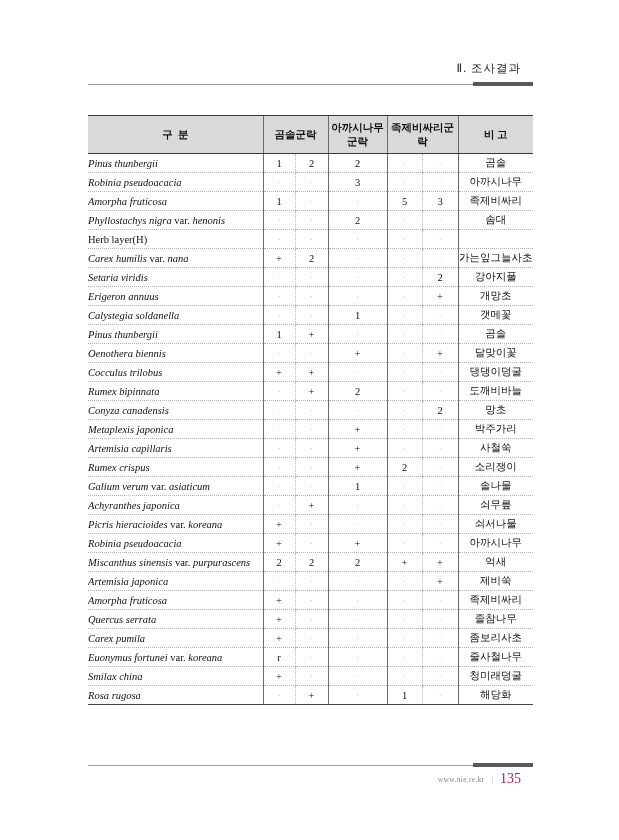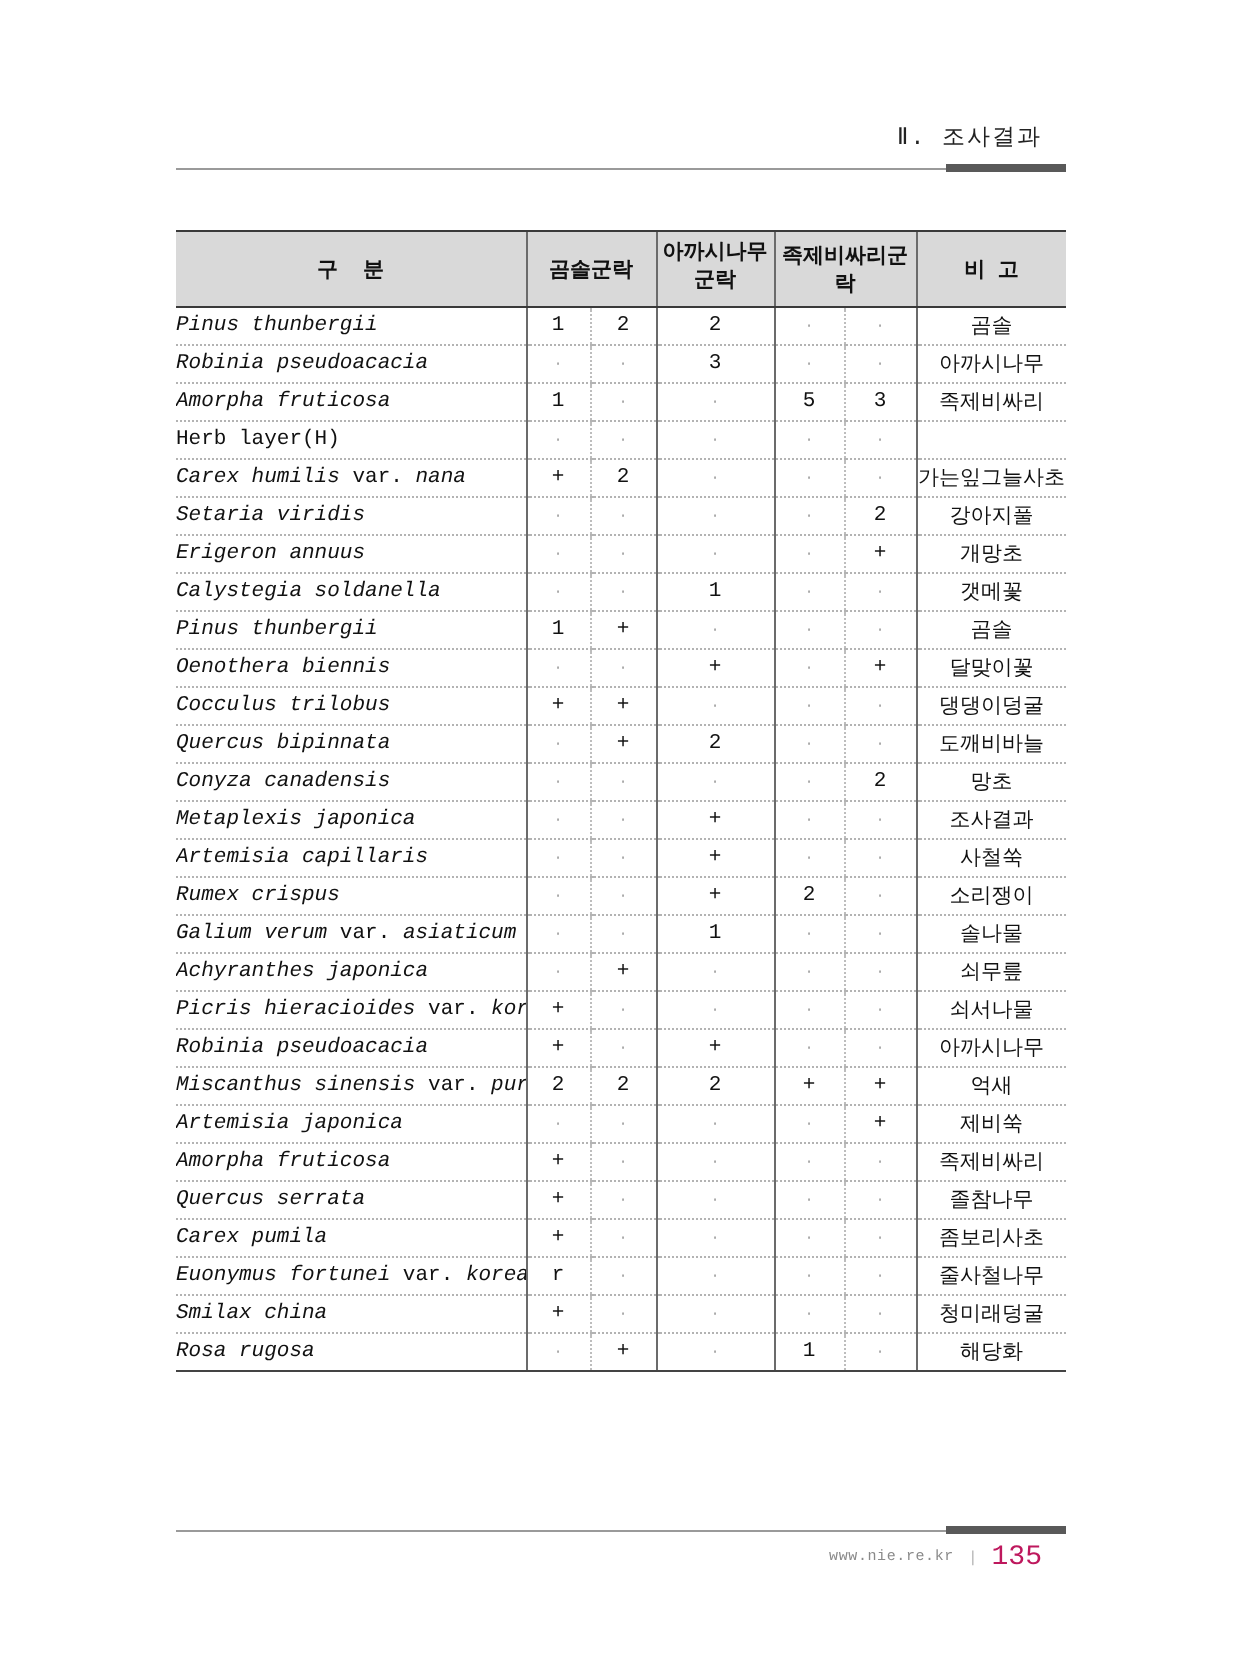--- a/index.html
+++ b/index.html
@@ -1,20 +1,20 @@
 <!DOCTYPE html>
 <html><head>
 <meta charset="utf-8">
 <style>
   html,body{margin:0;padding:0;background:#fff;}
   .page{
     position:relative;
     width:607px;height:840px;
     background:#ffffff;
-    font-family:Liberation Mono, monospace;
+    font-family:Liberation Serif, serif;
     color:#1a1a1a;
     overflow:hidden;
   }
   
   .section-title{
     position:absolute;top:61px;right:86px;
     font-size:11.5px;letter-spacing:1px;color:#222;
   }
   .top-rule{
     position:absolute;left:88px;width:445px;top:84px;height:1px;
@@ -126,20 +126,29 @@
         <tr>
           <td class="species"><em>Amorpha fruticosa</em></td>
           <td class="val b-solid">1</td>
           <td class="val b-dot dot">·</td>
           <td class="val b-solid dot">·</td>
           <td class="val b-solid">5</td>
           <td class="val b-dot">3</td>
           <td class="remark b-solid">족제비싸리</td>
         </tr>
         <tr>
+          <td class="species"><em>Phyllostachys nigra</em><span> var. </span><em>henonis</em></td>
+          <td class="val b-solid dot">·</td>
+          <td class="val b-dot dot">·</td>
+          <td class="val b-solid">2</td>
+          <td class="val b-solid dot">·</td>
+          <td class="val b-dot dot">·</td>
+          <td class="remark b-solid">솜대</td>
+        </tr>
+        <tr>
           <td class="species"><span>Herb layer(H)</span></td>
           <td class="val b-solid dot">·</td>
           <td class="val b-dot dot">·</td>
           <td class="val b-solid dot">·</td>
           <td class="val b-solid dot">·</td>
           <td class="val b-dot dot">·</td>
           <td class="remark b-solid"></td>
         </tr>
         <tr>
           <td class="species"><em>Carex humilis</em><span> var. </span><em>nana</em></td>
@@ -198,21 +207,21 @@
         <tr>
           <td class="species"><em>Cocculus trilobus</em></td>
           <td class="val b-solid">+</td>
           <td class="val b-dot">+</td>
           <td class="val b-solid dot">·</td>
           <td class="val b-solid dot">·</td>
           <td class="val b-dot dot">·</td>
           <td class="remark b-solid">댕댕이덩굴</td>
         </tr>
         <tr>
-          <td class="species"><em>Quercus bipinnata</em></td>
+          <td class="species"><em>Rumex bipinnata</em></td>
           <td class="val b-solid dot">·</td>
           <td class="val b-dot">+</td>
           <td class="val b-solid">2</td>
           <td class="val b-solid dot">·</td>
           <td class="val b-dot dot">·</td>
           <td class="remark b-solid">도깨비바늘</td>
         </tr>
         <tr>
           <td class="species"><em>Conyza canadensis</em></td>
           <td class="val b-solid dot">·</td>
@@ -222,21 +231,21 @@
           <td class="val b-dot">2</td>
           <td class="remark b-solid">망초</td>
         </tr>
         <tr>
           <td class="species"><em>Metaplexis japonica</em></td>
           <td class="val b-solid dot">·</td>
           <td class="val b-dot dot">·</td>
           <td class="val b-solid">+</td>
           <td class="val b-solid dot">·</td>
           <td class="val b-dot dot">·</td>
-          <td class="remark b-solid">조사결과</td>
+          <td class="remark b-solid">박주가리</td>
         </tr>
         <tr>
           <td class="species"><em>Artemisia capillaris</em></td>
           <td class="val b-solid dot">·</td>
           <td class="val b-dot dot">·</td>
           <td class="val b-solid">+</td>
           <td class="val b-solid dot">·</td>
           <td class="val b-dot dot">·</td>
           <td class="remark b-solid">사철쑥</td>
         </tr>

